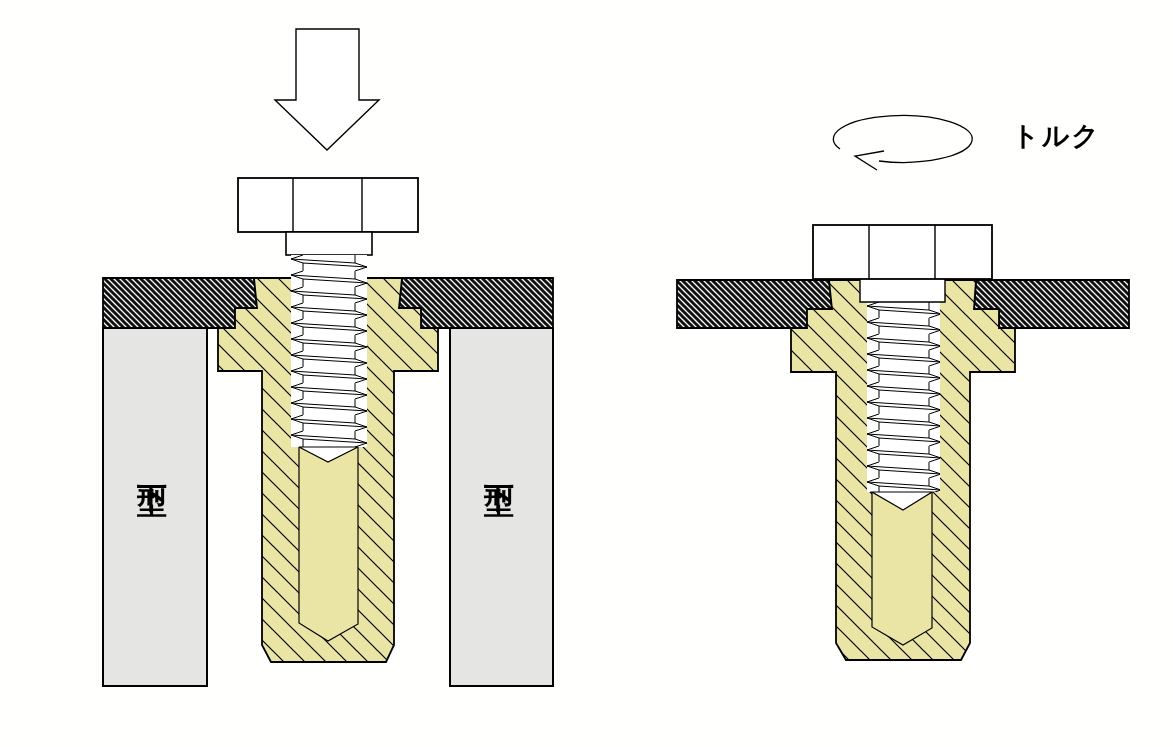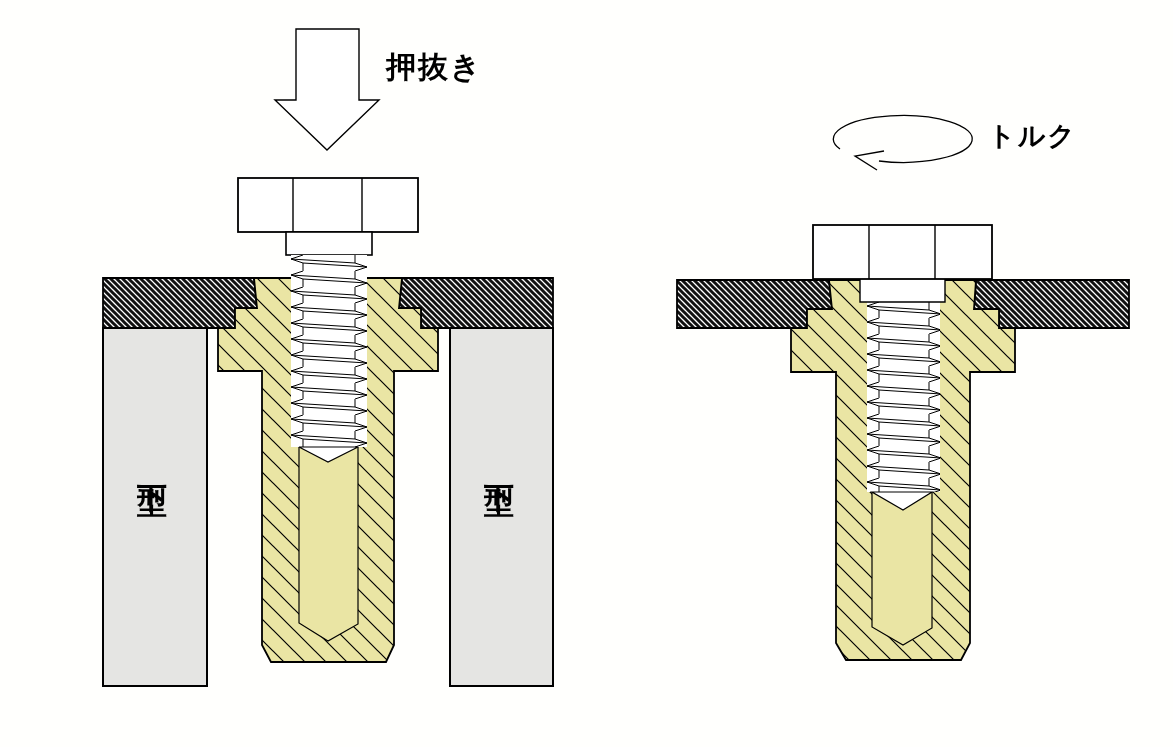--- a/index.html
+++ b/index.html
@@ -1,21 +1,21 @@
 <!DOCTYPE html>
 <html><head>
 <meta charset="utf-8">
 <style>
   html,body{margin:0;padding:0;background:#FFFFFD;}
   .stage{position:relative;width:1173px;height:747px;background:#FFFFFD;overflow:hidden;
          font-family:"Liberation Sans","DejaVu Sans",sans-serif;}
   .stage svg{position:absolute;left:0;top:0;}
   .lbl{position:absolute;color:#000;font-weight:bold;white-space:nowrap;}
   .lbl-pushout{left:386px;top:47px;font-size:30px;letter-spacing:2px;}
-  .lbl-torque{left:988px;top:118px;font-size:27px;letter-spacing:2px;}
+  .lbl-torque{left:1012px;top:118px;font-size:27px;letter-spacing:2px;}
   .die-label{writing-mode:vertical-rl;text-orientation:upright;font-size:30px;
              font-weight:bold;letter-spacing:3px;line-height:1;}
   .die-label.left{left:137px;top:461px;}
   .die-label.right{left:484px;top:461px;}
 </style>
 </head>
 <body>
 
 <div class="stage">
 
@@ -93,21 +93,20 @@
 
       <path d="M860,279 L860,302 L945,302 L945,279" fill="#ffffff" stroke="#000" stroke-width="1.4"></path>
 
       <g>
         <rect x="813" y="225" width="179" height="54" fill="#ffffff" stroke="#000" stroke-width="1.8"></rect>
         <path d="M869,225 V279 M935,225 V279" stroke="#000" stroke-width="1.4" fill="none"></path>
       </g>
     </g>
   </svg>
 
-  <div class="lbl lbl-pushout">押抜き</div>
 
   <div class="lbl lbl-torque">トルク</div>
 
   <div class="lbl die-label left">下型</div>
 
   <div class="lbl die-label right">下型</div>
 
 </div>
 
 </body></html>

